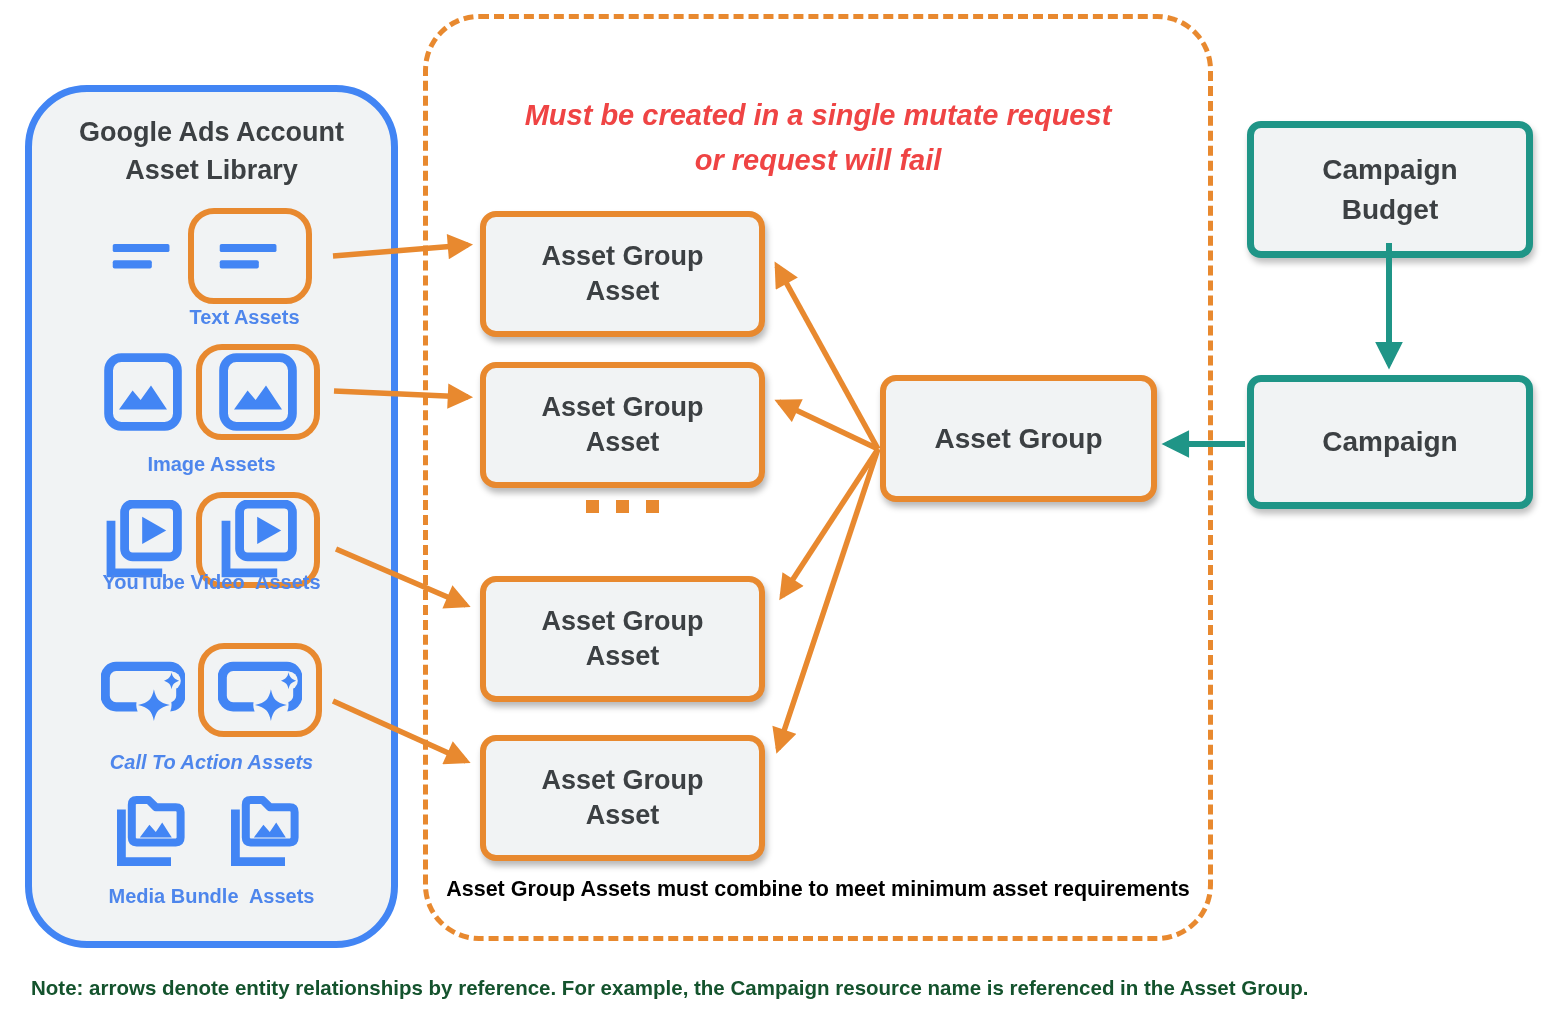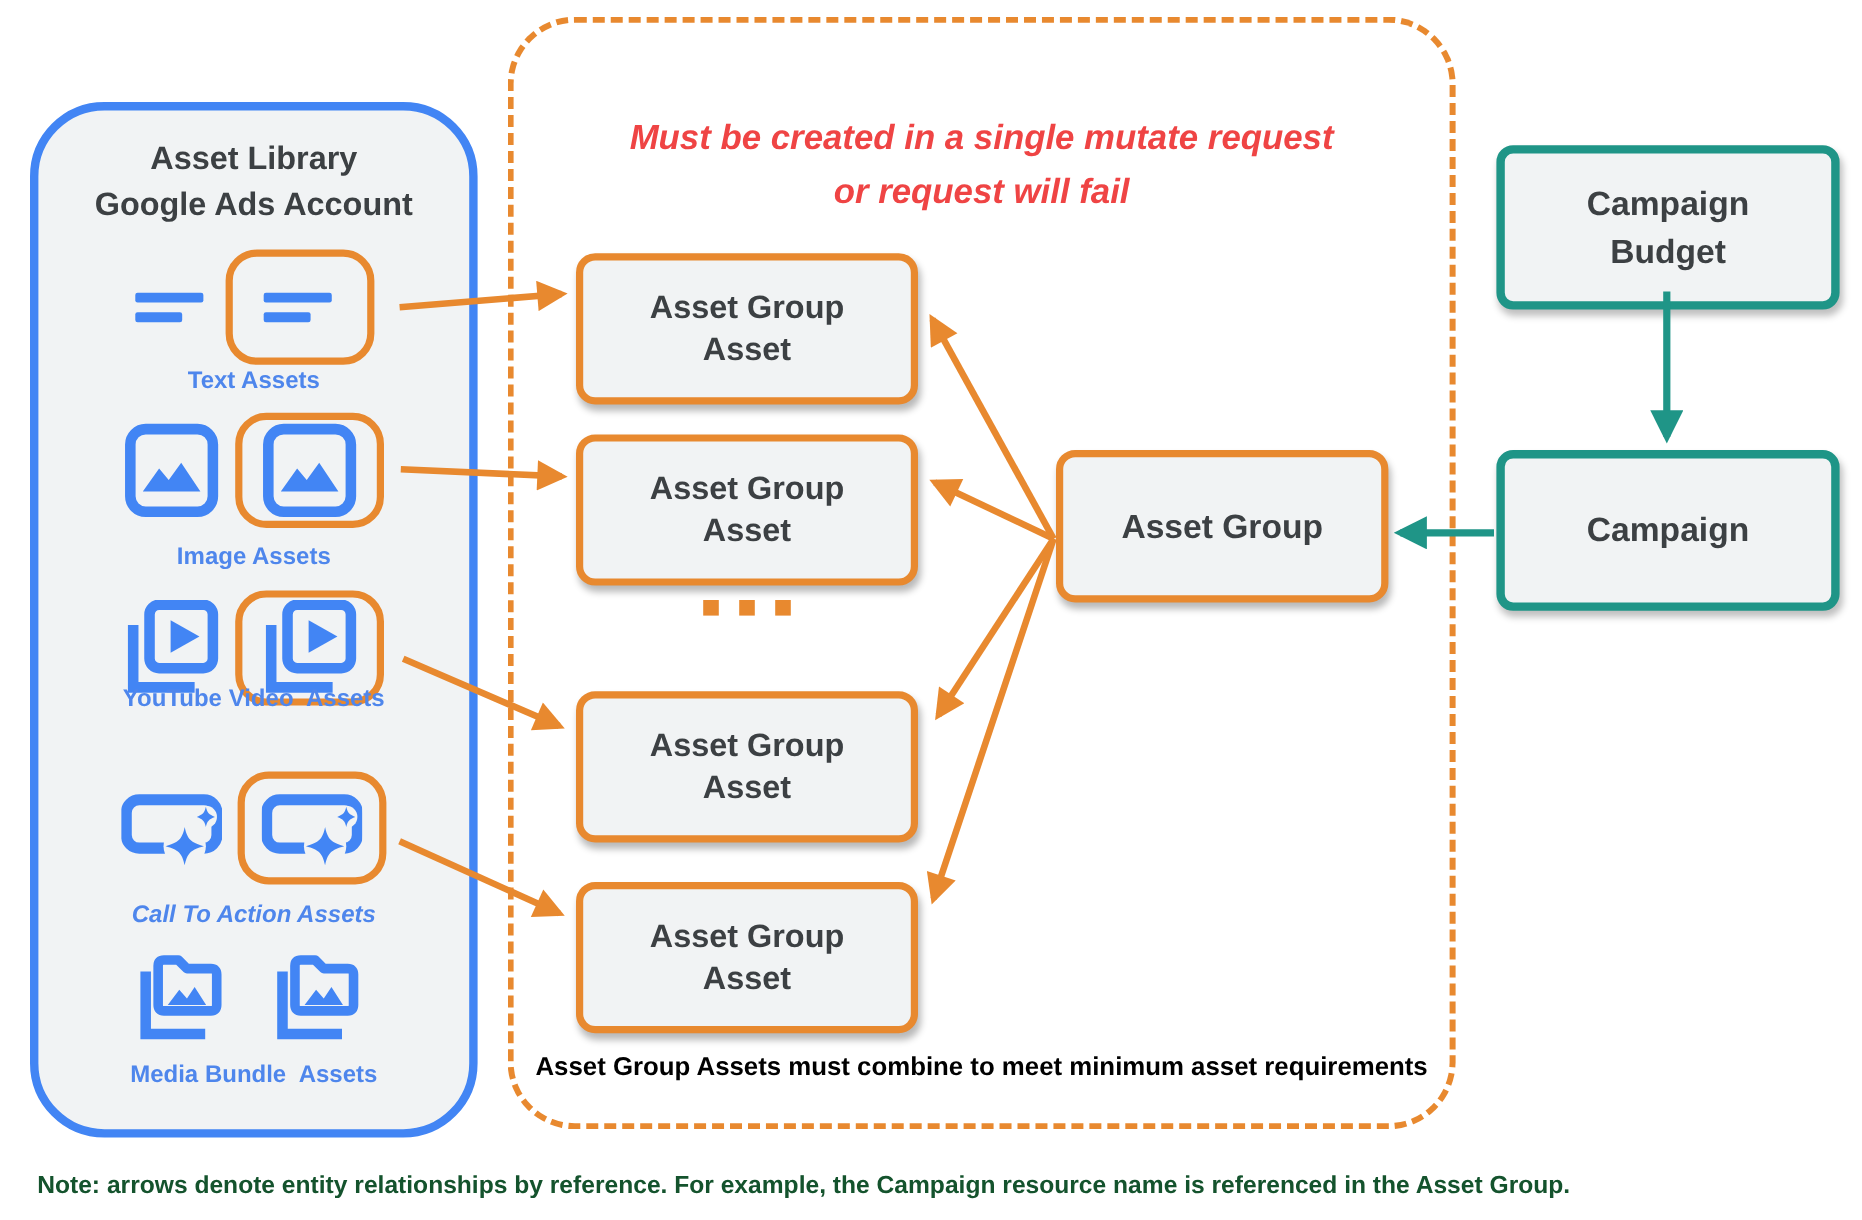--- a/index.html
+++ b/index.html
@@ -113,35 +113,35 @@
     <symbol id="sym-media" viewBox="0 0 100 100">
       <path d="M8,27 V92 H70" fill="none" stroke="#4285F4" stroke-width="11"></path>
       <path d="M27,15 h15 l9,9 h25 q6,0 6,6 v32 q0,6 -6,6 H27 q-6,0 -6,-6 V21 q0,-6 6,-6 Z" fill="none" stroke="#4285F4" stroke-width="10" stroke-linejoin="round"></path>
       <path d="M31,62 L43,46 L51,55 L59,43 L71,62 Z" fill="#4285F4"></path>
     </symbol>
   </defs>
 </svg>
 
 <div class="panel">
   <div class="panel-title">
+    <div>Google Ads Account</div>
     <div>Asset Library</div>
-    <div>Google Ads Account</div>
   </div>
 
   <div class="al-row" style="top:115px;">
     <svg class="ic" width="64" height="29">
         <use href="#sym-text" xlink:href="#sym-text"></use>
       </svg>
     <span class="hl">
       <svg class="ic" width="64" height="29">
           <use href="#sym-text" xlink:href="#sym-text"></use>
         </svg>
     </span>
   </div>
-  <div class="al-label" style="top:214px;">Text Assets</div>
+  <div class="al-label" style="top:214px;padding-left:33px;">Text Assets</div>
 
   <div class="al-row" style="top:251px;">
     <svg class="ic" width="80" height="80">
         <use href="#sym-image" xlink:href="#sym-image"></use>
       </svg>
     <span class="hl">
       <svg class="ic" width="80" height="80">
           <use href="#sym-image" xlink:href="#sym-image"></use>
         </svg>
     </span>

